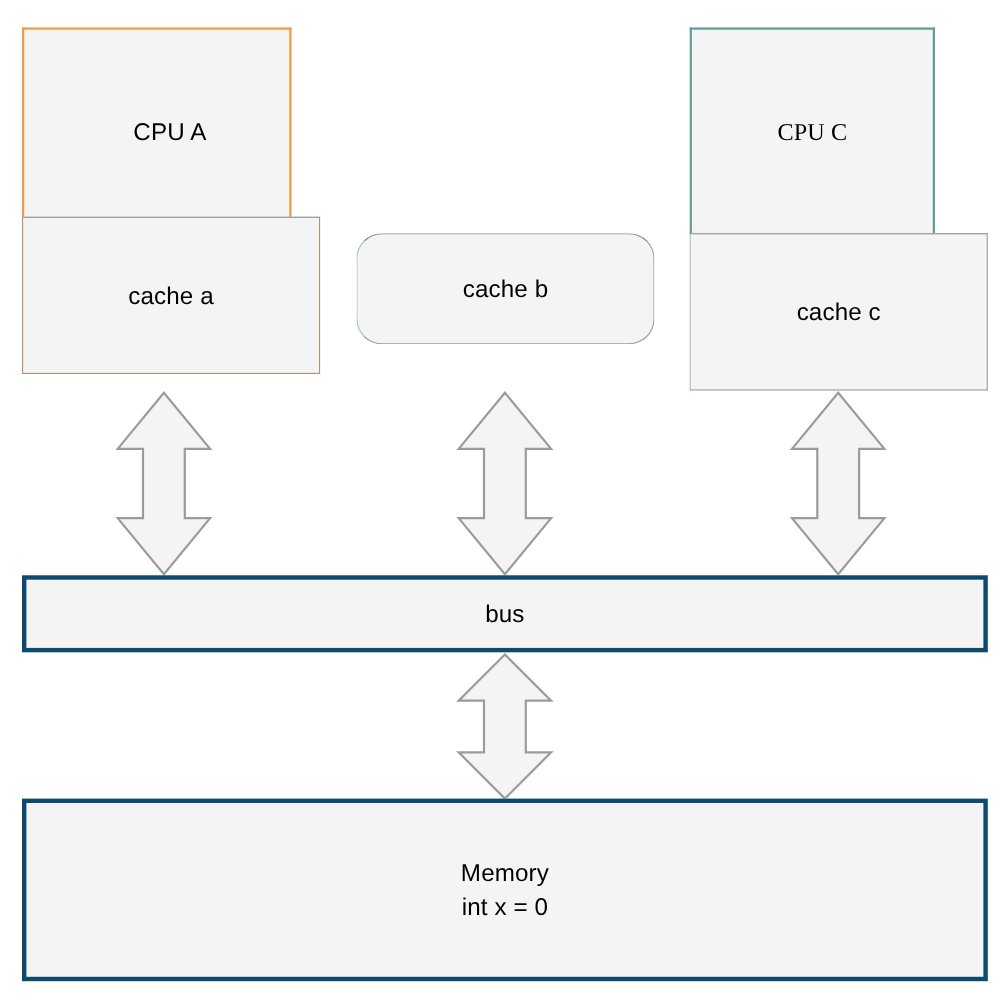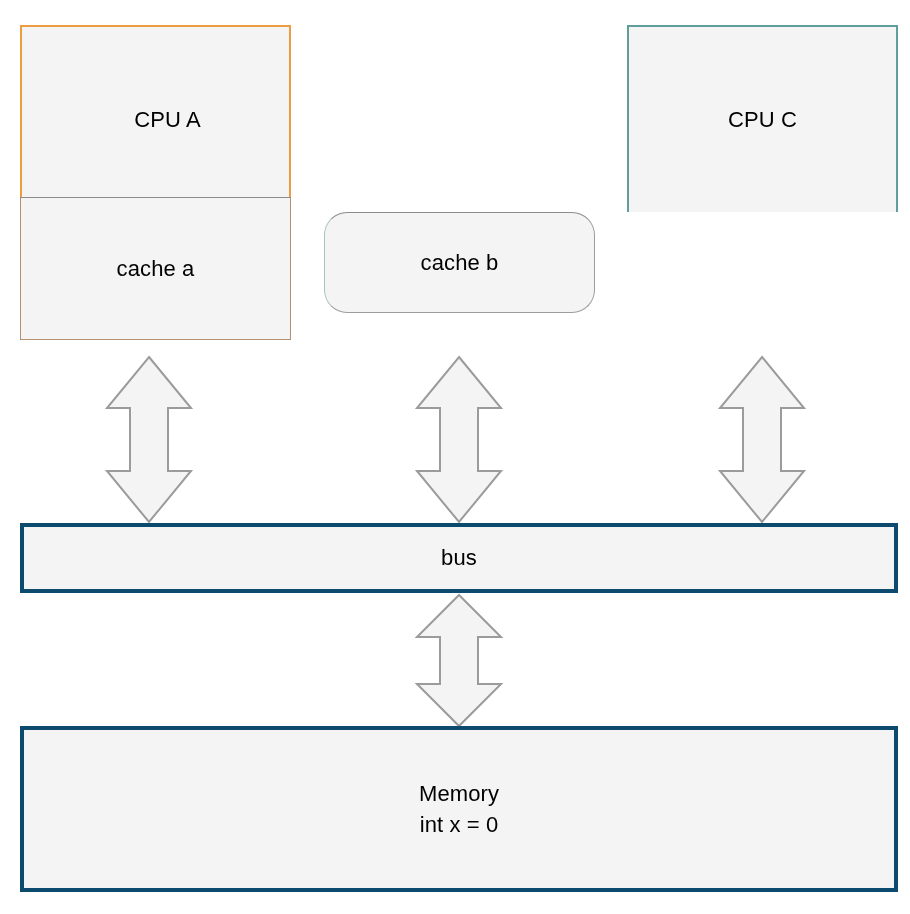--- a/index.html
+++ b/index.html
@@ -60,33 +60,36 @@
   }
   .arrow svg { display: block; }
 
   .mem-line-1 { margin-bottom: 2px; }
 </style>
 </head>
 <body>
 
 <div id="canvas">
 
-  <div class="node cpu-a" style="left:20px; top:25px; width:271px; height:187px;padding-left:24px;">
+  <div class="node cpu-a" style="left:20px; top:25px; width:245px; height:187px;padding-left:24px;">
     <span class="label">CPU A</span>
   </div>
   <div class="node cache-a" style="left:20px; top:197px; width:271px; height:143px;">
     <span class="label">cache a</span>
   </div>
 
   <div class="node cache-b" style="left:324px; top:212px; width:271px; height:101px;border-radius:23px;">
     <span class="label">cache b</span>
   </div>
 
-  <div class="node cpu-bc" style="left:627px; top:25px; width:271px; height:187px;">
+  <div class="node cpu-bc" style="left:627px; top:25px; width:223px; height:187px;font-family:Liberation Serif, serif;">
     <span class="label">CPU C</span>
+  </div>
+  <div class="node cache-c" style="left:627px; top:212px; width:271px; height:143px;">
+    <span class="label">cache c</span>
   </div>
 
   <div class="arrow" style="left:104px; top:355px;">
     <svg width="90" height="169" viewBox="0 0 90 169">
       <polygon points="45,2 87,53 64,53 64,116 87,116 45,167 3,116 26,116 26,53 3,53" fill="#f4f4f4" stroke="#9b9b9b" stroke-width="2" stroke-linejoin="miter"></polygon>
     </svg>
   </div>
 
   <div class="arrow" style="left:414px; top:355px;">
     <svg width="90" height="169" viewBox="0 0 90 169">

